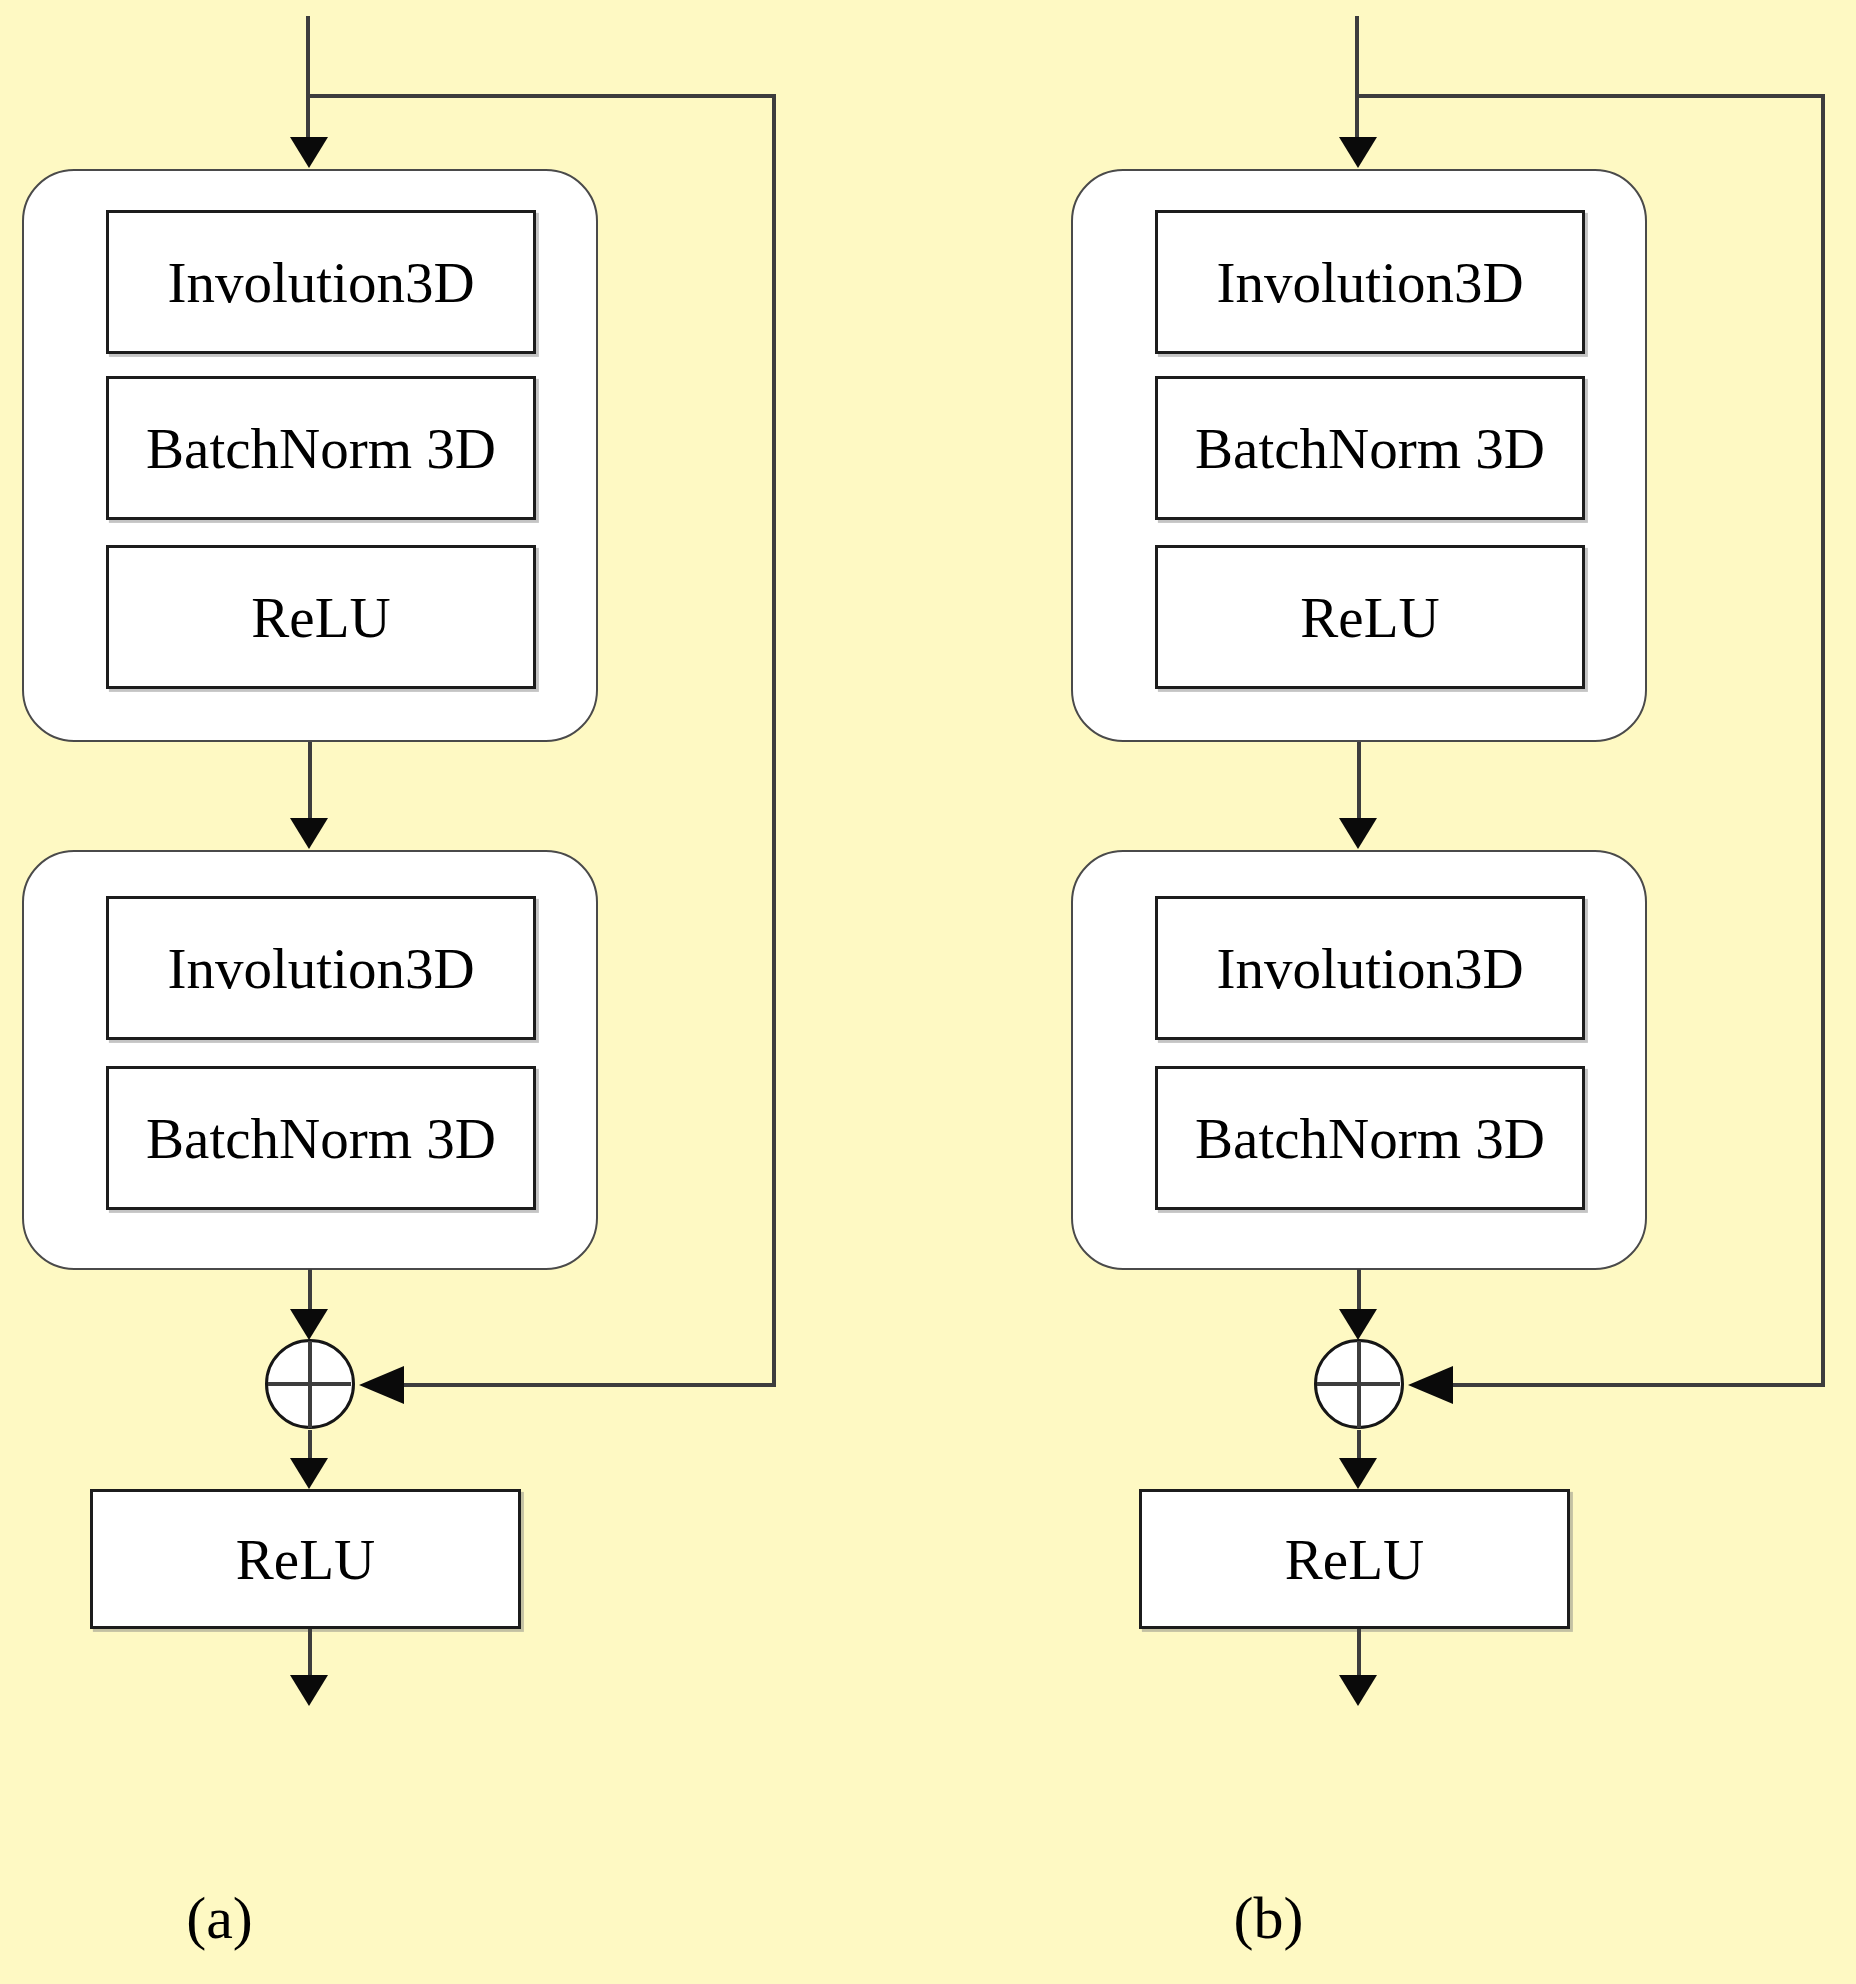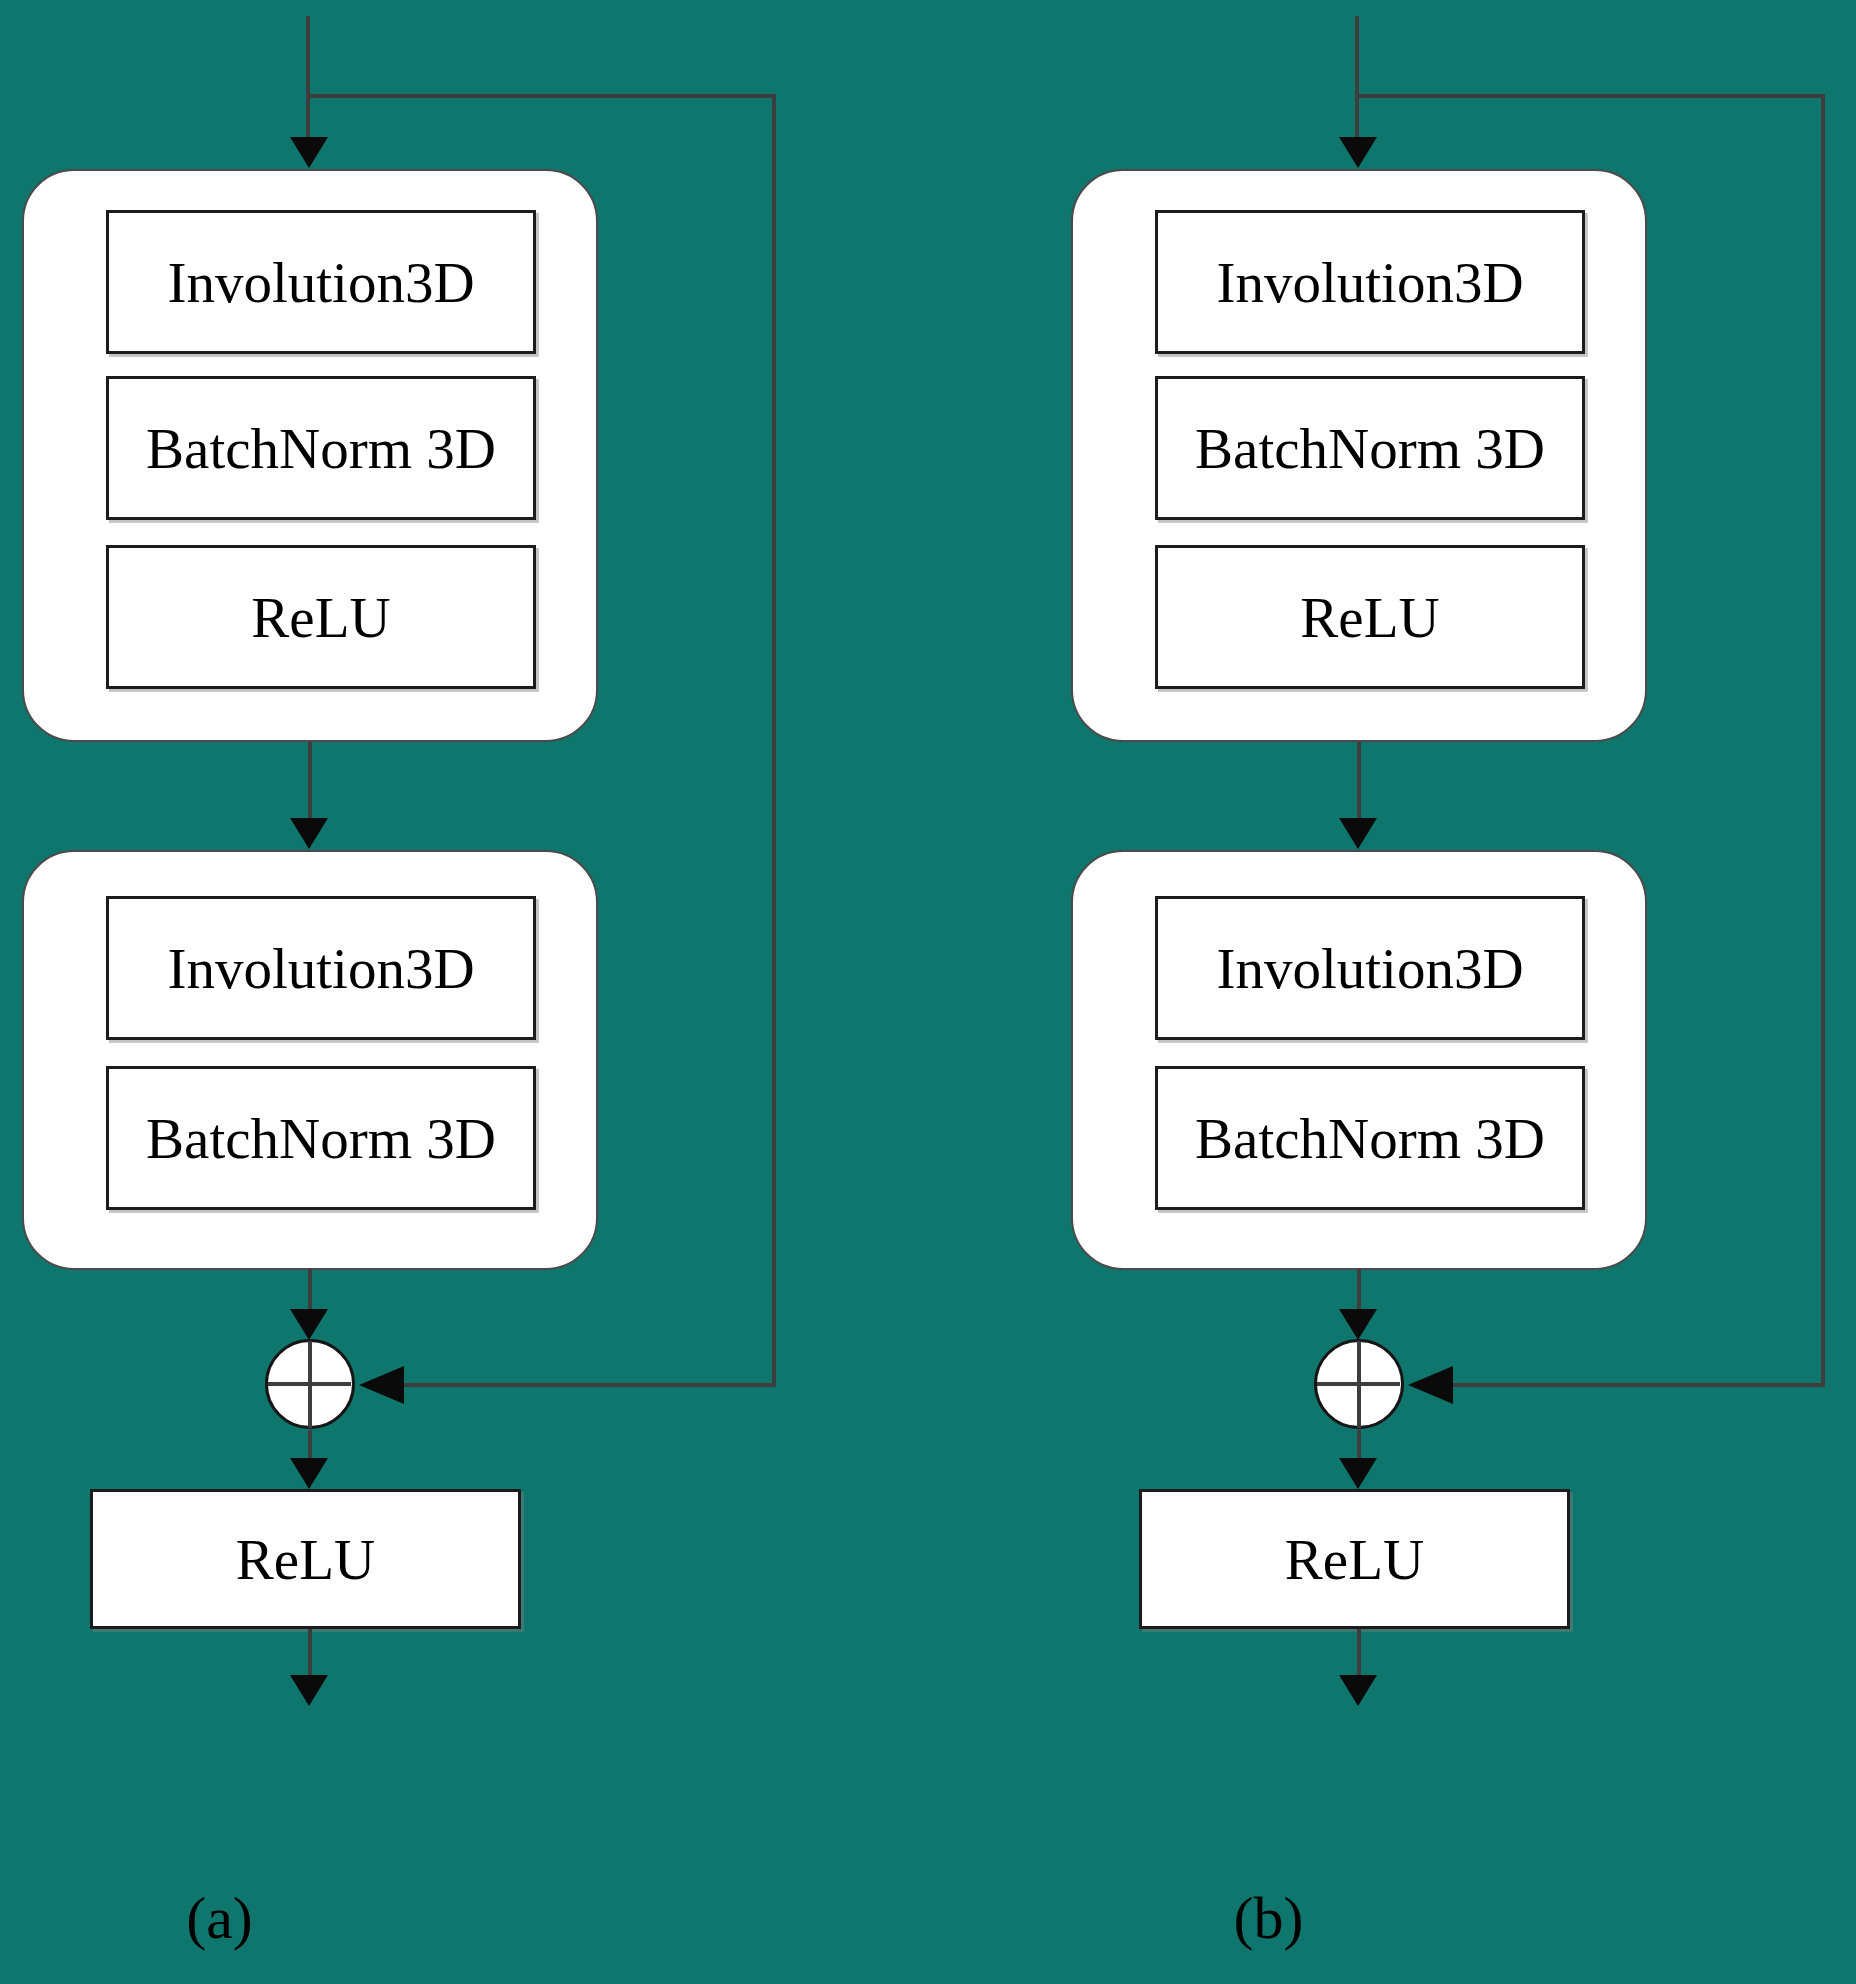--- a/index.html
+++ b/index.html
@@ -1,21 +1,21 @@
 <!DOCTYPE html>
 <html style="font-size:11.7px"><head>
 <meta charset="utf-8">
 <style>
   * { box-sizing: border-box; margin: 0; padding: 0; }
   html, body { background: #ffffff; }
   .canvas {
     position: relative;
     width: 1857px;
     height: 1985px;
-    background: #0f766e;
+    background: #fef9c3;
     font-family: "Liberation Serif", "DejaVu Serif", serif;
     overflow: hidden;
   }
   .panel {
     position: absolute;
     top: 0;
     width: 823px;
     height: 1985px;
   }
   .panel-a { left: 0; }

